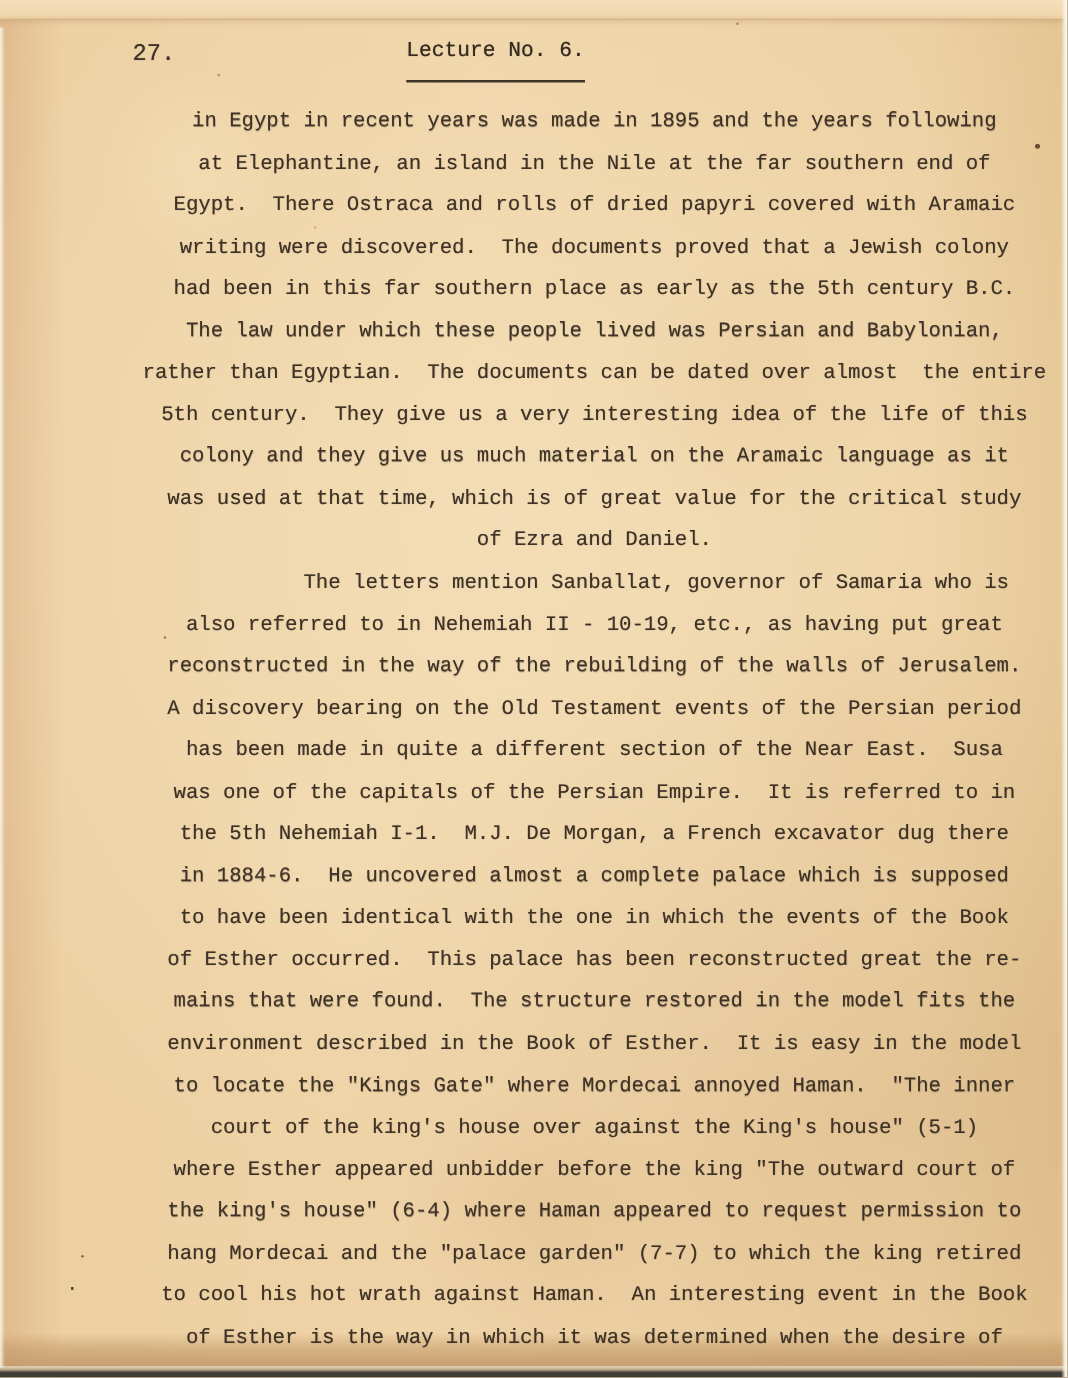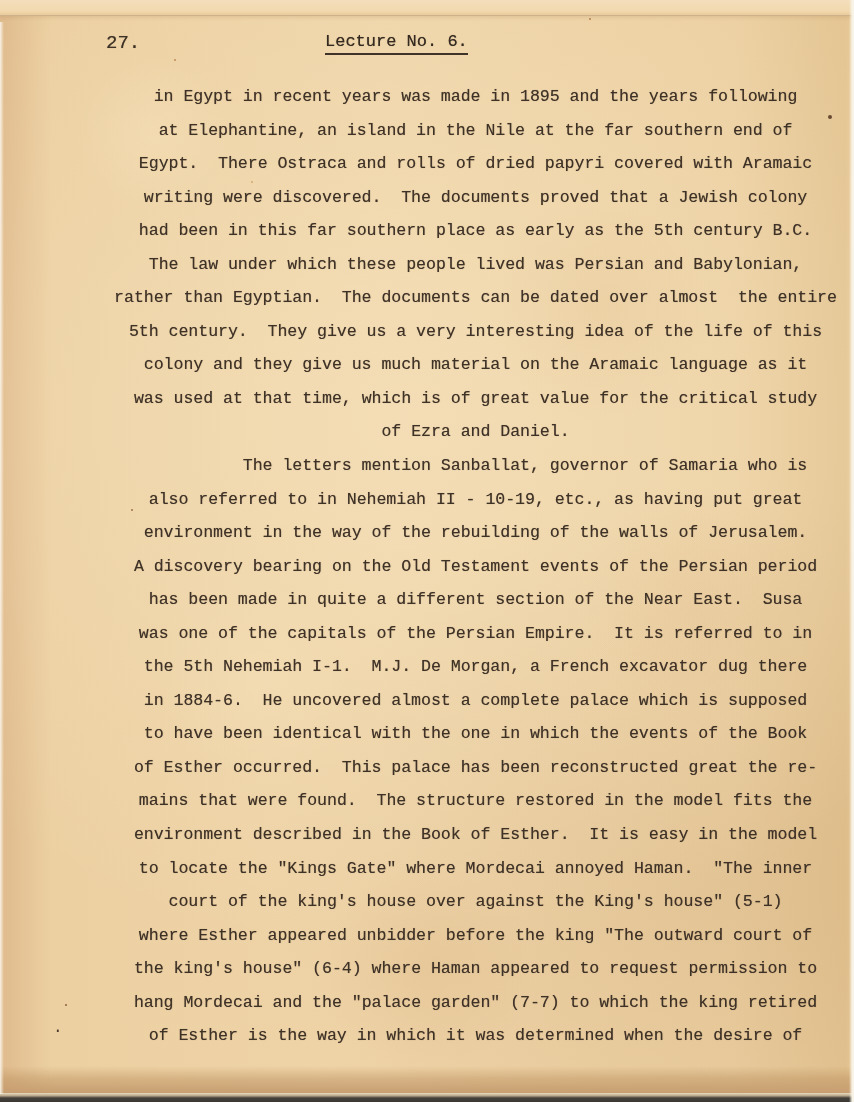--- a/index.html
+++ b/index.html
@@ -57,21 +57,21 @@
   }
   .header-number {
     position: absolute; left: 106px; top: 32px;
     font-size: 19px; color: #3e3126;
     text-shadow: 0 0 0.7px rgba(62,49,38,0.65);
   }
   .header-title {
     position: absolute; left: 325px; top: 32px;
     font-size: 17px; color: #352a20;
     border-bottom: 2px solid #40342a;
-    padding-bottom: 2px;
+    padding-bottom: 13px;
     text-shadow: 0 0 0.7px rgba(53,42,32,0.7);
   }
   .body-text {
     position: absolute; left: 103px; top: 80px; width: 745px;
     font-size: 16.5px; line-height: 33.55px;
     color: #3e3126;
     text-shadow: 0.2px 0.2px 0.7px rgba(62,49,38,0.55);
     text-align: center;
   }
   .body-text .line { white-space: pre; height: 33.55px; }
@@ -134,21 +134,21 @@
       <div class="line">colony and they give us much material on the Aramaic language as it</div>
 
       <div class="line">was used at that time, which is of great value for the critical study</div>
 
       <div class="line">of Ezra and Daniel.</div>
 
       <div class="line">          The letters mention Sanballat, governor of Samaria who is</div>
 
       <div class="line">also referred to in Nehemiah II - 10-19, etc., as having put great</div>
 
-      <div class="line">environment in the way of the rebuilding of the walls of Jerusalem.</div>
+      <div class="line">reconstructed in the way of the rebuilding of the walls of Jerusalem.</div>
 
       <div class="line">A discovery bearing on the Old Testament events of the Persian period</div>
 
       <div class="line">has been made in quite a different section of the Near East.  Susa</div>
 
       <div class="line">was one of the capitals of the Persian Empire.  It is referred to in</div>
 
       <div class="line">the 5th Nehemiah I-1.  M.J. De Morgan, a French excavator dug there</div>
 
       <div class="line">in 1884-6.  He uncovered almost a complete palace which is supposed</div>
@@ -164,18 +164,19 @@
       <div class="line">to locate the "Kings Gate" where Mordecai annoyed Haman.  "The inner</div>
 
       <div class="line">court of the king's house over against the King's house" (5-1)</div>
 
       <div class="line">where Esther appeared unbidder before the king "The outward court of</div>
 
       <div class="line">the king's house" (6-4) where Haman appeared to request permission to</div>
 
       <div class="line">hang Mordecai and the "palace garden" (7-7) to which the king retired</div>
 
+      <div class="line">to cool his hot wrath against Haman.  An interesting event in the Book</div>
 
       <div class="line">of Esther is the way in which it was determined when the desire of</div>
     </div>
 
   <div class="margin-dot">·</div>
 </div>
 
 </body></html>

